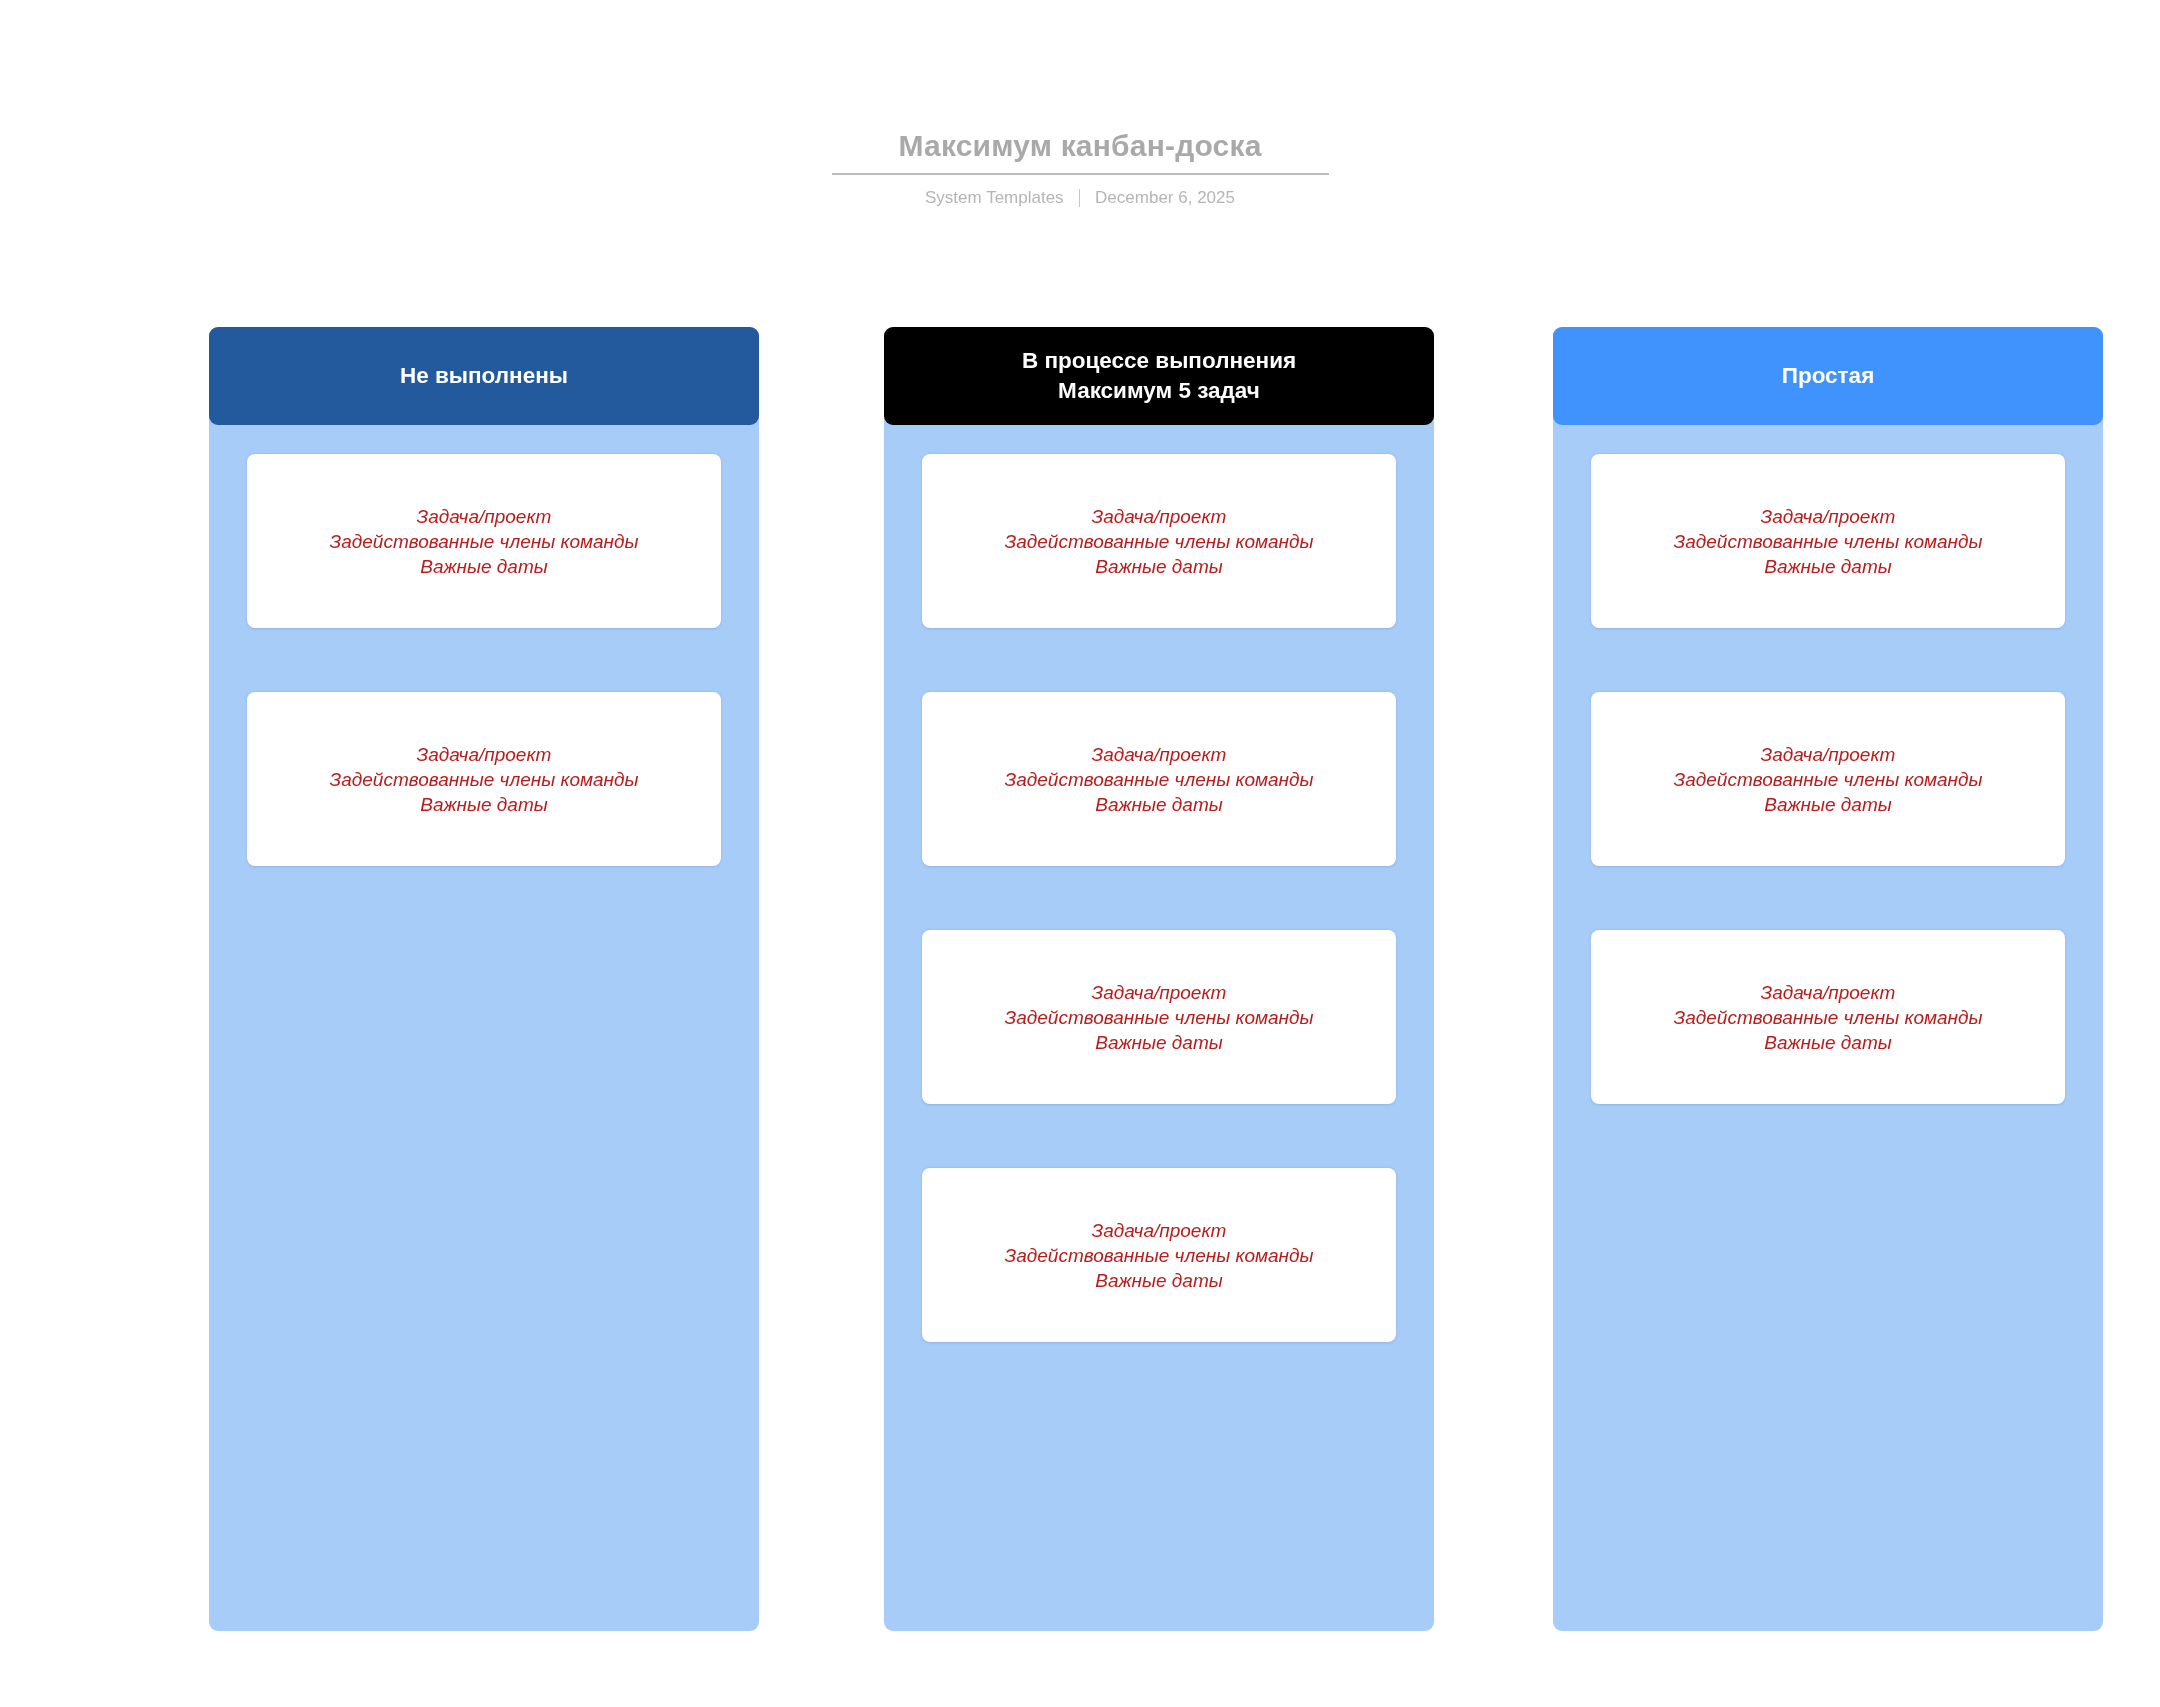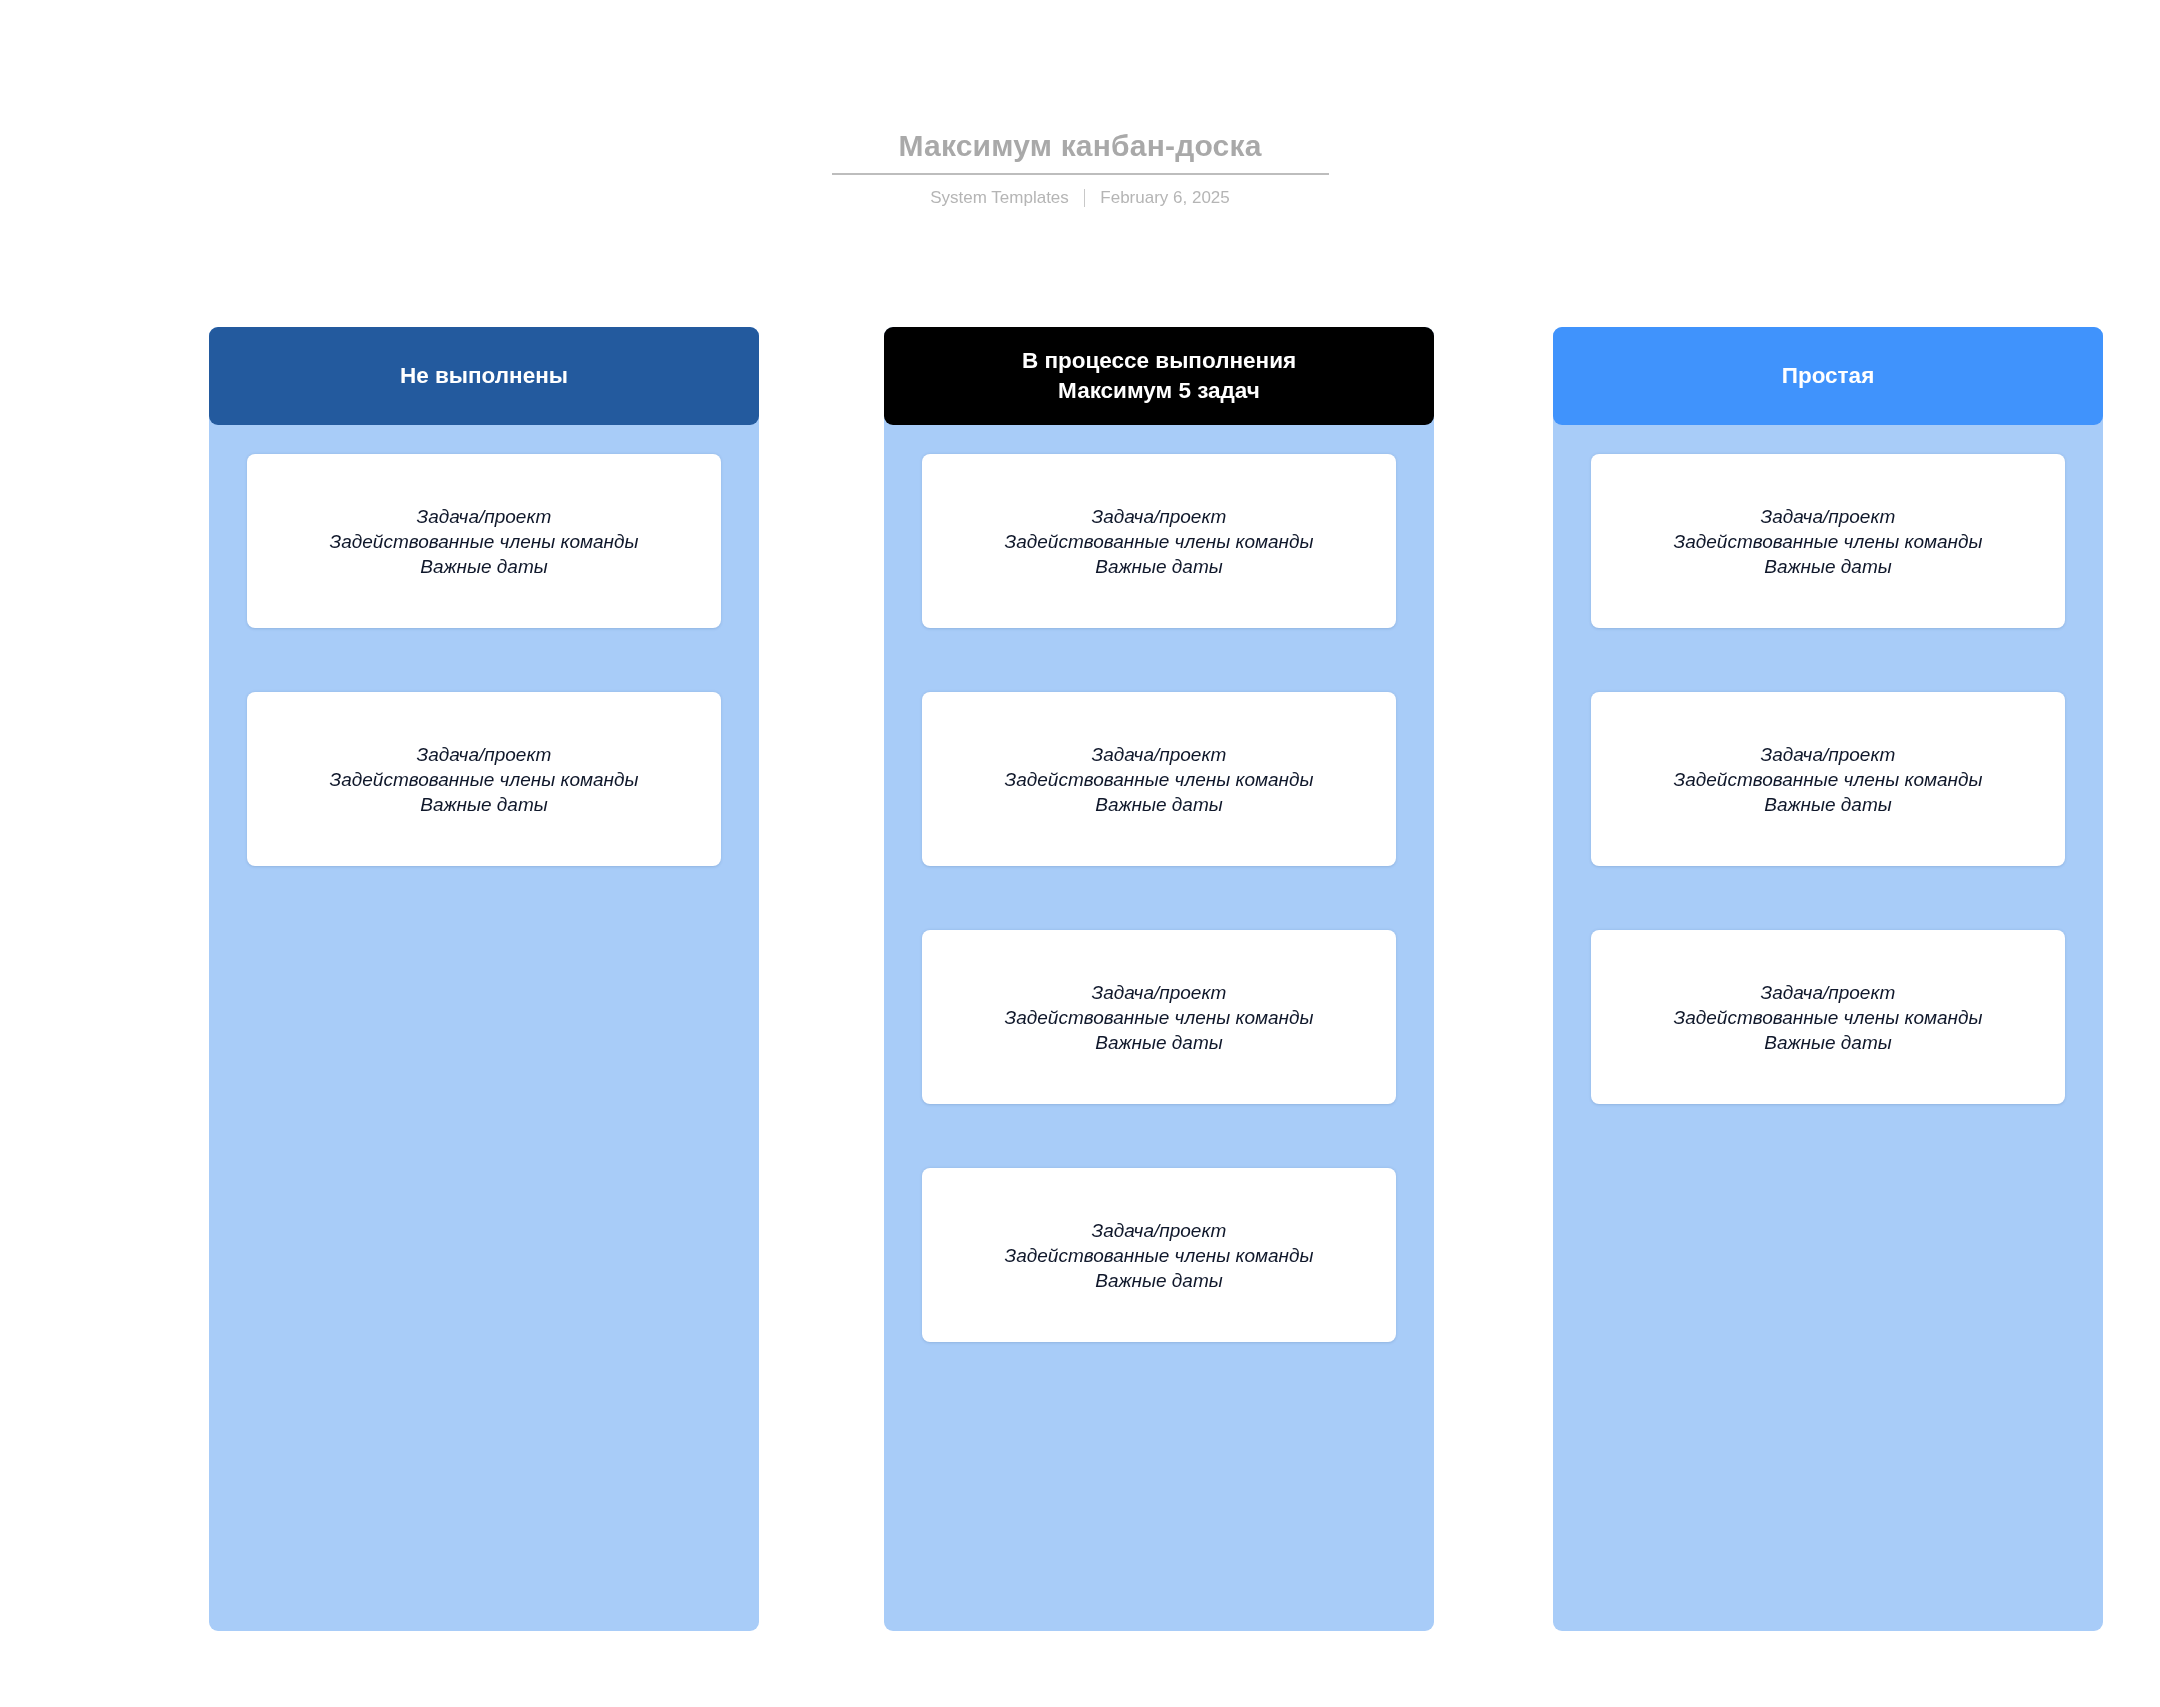--- a/index.html
+++ b/index.html
@@ -121,36 +121,36 @@
     align-items: center;
     justify-content: center;
     box-sizing: border-box;
     margin-bottom: 64px;
   }
   .card:last-child { margin-bottom: 0; }
   .card-text {
     font-style: italic;
     font-size: 19px;
     line-height: 25px;
-    color: #0f172a;
+    color: #b91c1c;
     text-align: center;
     white-space: pre-line;
     padding: 0 12.6px;
   }
 </style>
 </head>
 <body>
 
 <div class="doc-header">
   <div class="doc-title">Максимум канбан-доска</div>
   <div class="title-rule"></div>
   <div class="doc-subtitle">
     <span>System Templates</span>
     <span class="sub-sep"></span>
-    <span>February 6, 2025</span>
+    <span>December 6, 2025</span>
   </div>
 </div>
 
 <div class="board">
 
   <div class="column col-1">
     <div class="col-header" style="background:#235a9e;">
       <div class="col-header-title">Не выполнены</div>
     </div>
     <div class="col-body">

